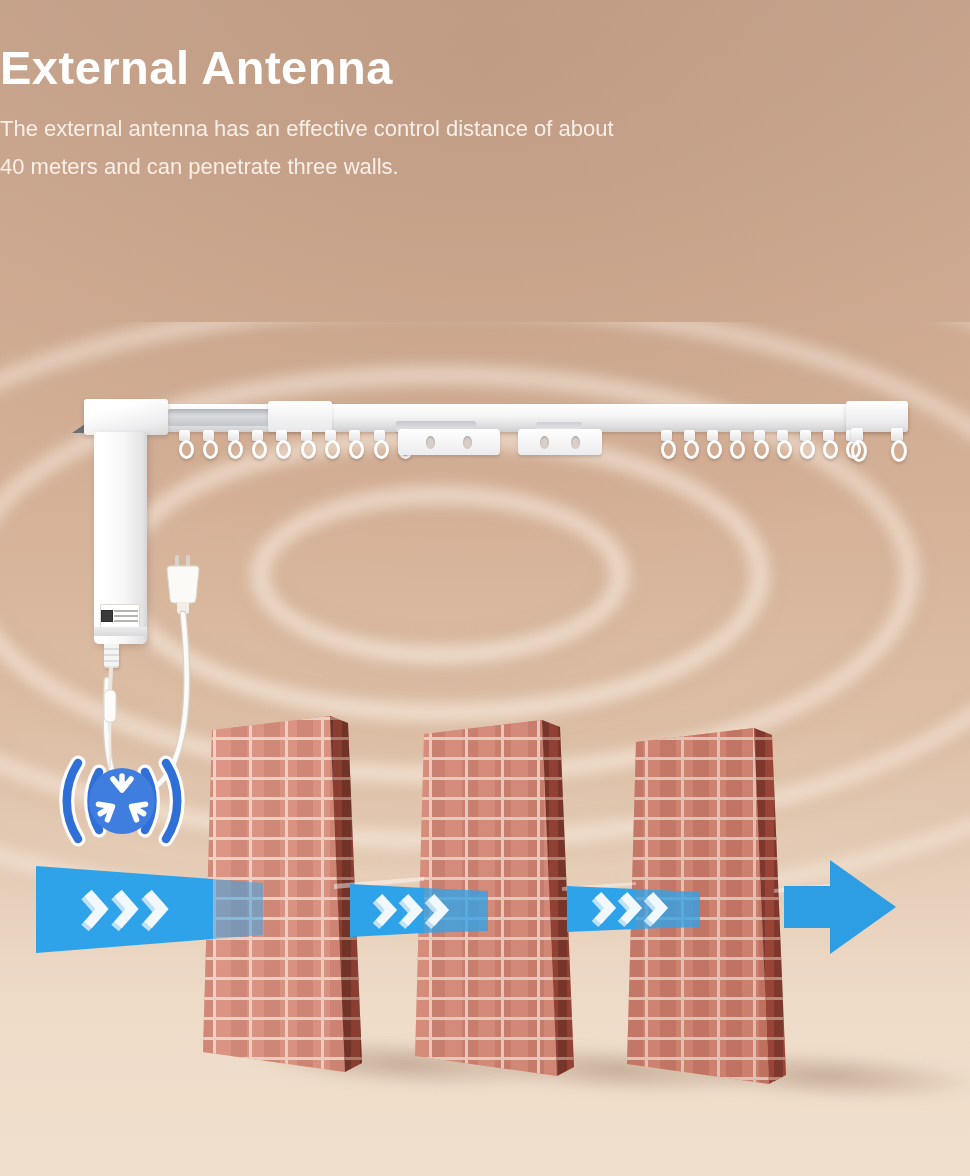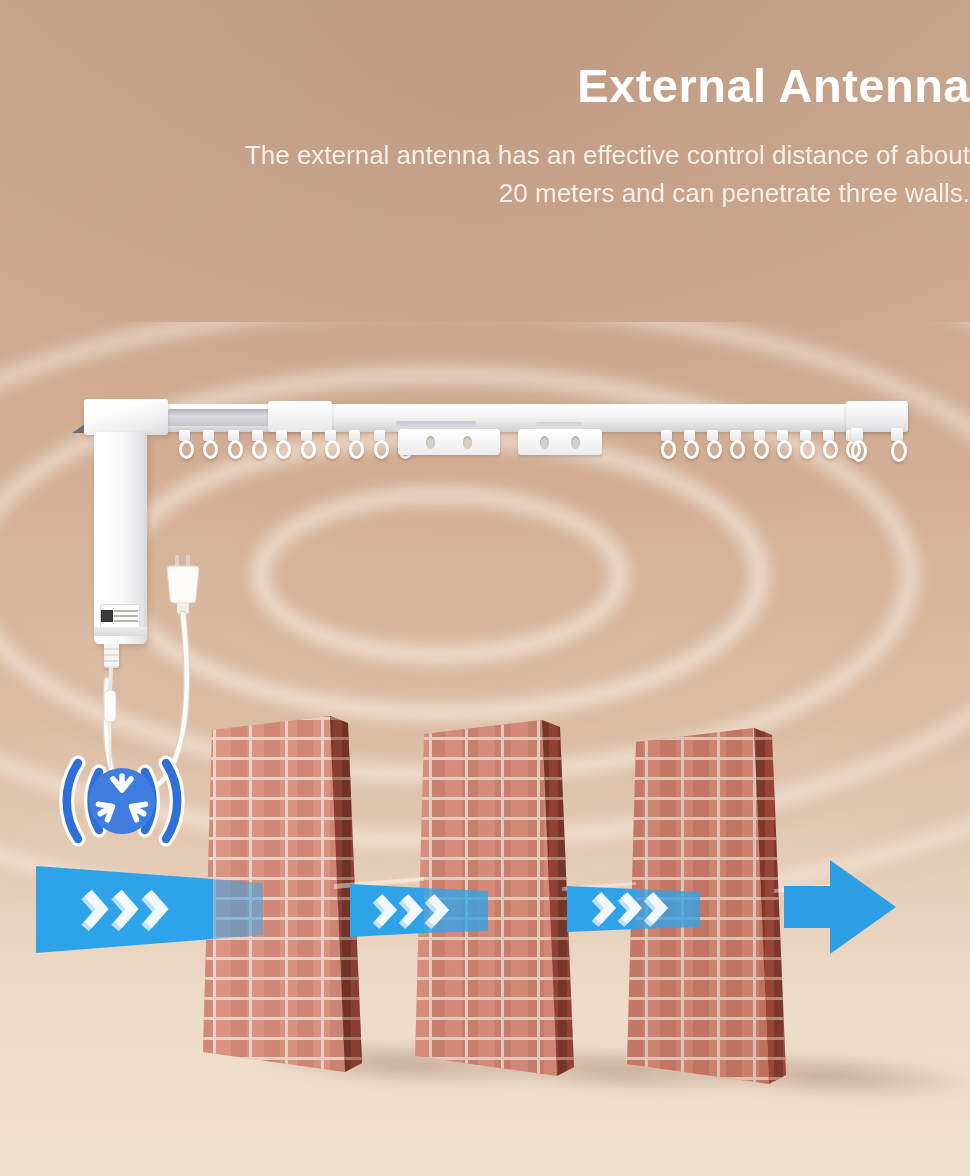--- a/index.html
+++ b/index.html
@@ -10,23 +10,23 @@
     background:linear-gradient(180deg,
       var(--c-bg-top,#c8a58e) 0%,
       var(--c-bg-mid,#d4b096) 42%,
       #ddbfa6 62%,
       var(--c-bg-bottom,#eedcc9) 86%,
       #f0dfcc 100%);
   }
   .vignette{position:absolute;inset:0;z-index:0;
     background:radial-gradient(130% 80% at 50% 6%, rgba(150,108,84,.18), rgba(150,108,84,0) 55%);}
   
-  .header{position:absolute;left:0;top:52px;width:100%;text-align:right;z-index:9;}
+  .header{position:absolute;left:0;top:34px;width:100%;text-align:left;z-index:9;}
   .title{color:var(--c-title-color,#fff);font-size:47px;font-weight:700;line-height:68px;letter-spacing:.5px;}
-  .subtitle{margin-top:16px;color:var(--c-subtitle-color,#f8efe7);font-size:26px;font-weight:400;line-height:38px;}
+  .subtitle{margin-top:8px;color:var(--c-subtitle-color,#f8efe7);font-size:22px;font-weight:400;line-height:38px;}
   
   .ripples{position:absolute;left:0;top:322px;width:970px;height:640px;overflow:hidden;z-index:1;pointer-events:none;}
   .ripple{position:absolute;border-radius:50%;border:20px solid var(--c-ripple-light,#fdf4ea);
     filter:blur(7px);box-shadow:0 10px 16px rgba(160,120,94,.20), inset 0 -10px 14px rgba(160,120,94,.16);}
   .r1{left:250px;top:163px;width:340px;height:140px;opacity:.55;}
   .r2{left:110px;top:105px;width:620px;height:256px;opacity:.55;}
   .r3{left:-40px;top:43px;width:920px;height:380px;opacity:.50;}
   .r4{left:-200px;top:-28px;width:1240px;height:516px;opacity:.45;}
   .r5{left:-370px;top:-100px;width:1580px;height:660px;opacity:.38;}
   
@@ -120,21 +120,21 @@
 
 <div class="poster">
   <div class="vignette"></div>
 
   <div class="header">
     <div class="title">
       <div>External Antenna</div>
     </div>
     <div class="subtitle">
       <div>The external antenna has an effective control distance of about</div>
-      <div>20 meters and can penetrate three walls.</div>
+      <div>40 meters and can penetrate three walls.</div>
     </div>
   </div>
 
   <div class="ripples">
     <div class="ripple r1"></div>
     <div class="ripple r2"></div>
     <div class="ripple r3"></div>
     <div class="ripple r4"></div>
     <div class="ripple r5"></div>
   </div>

